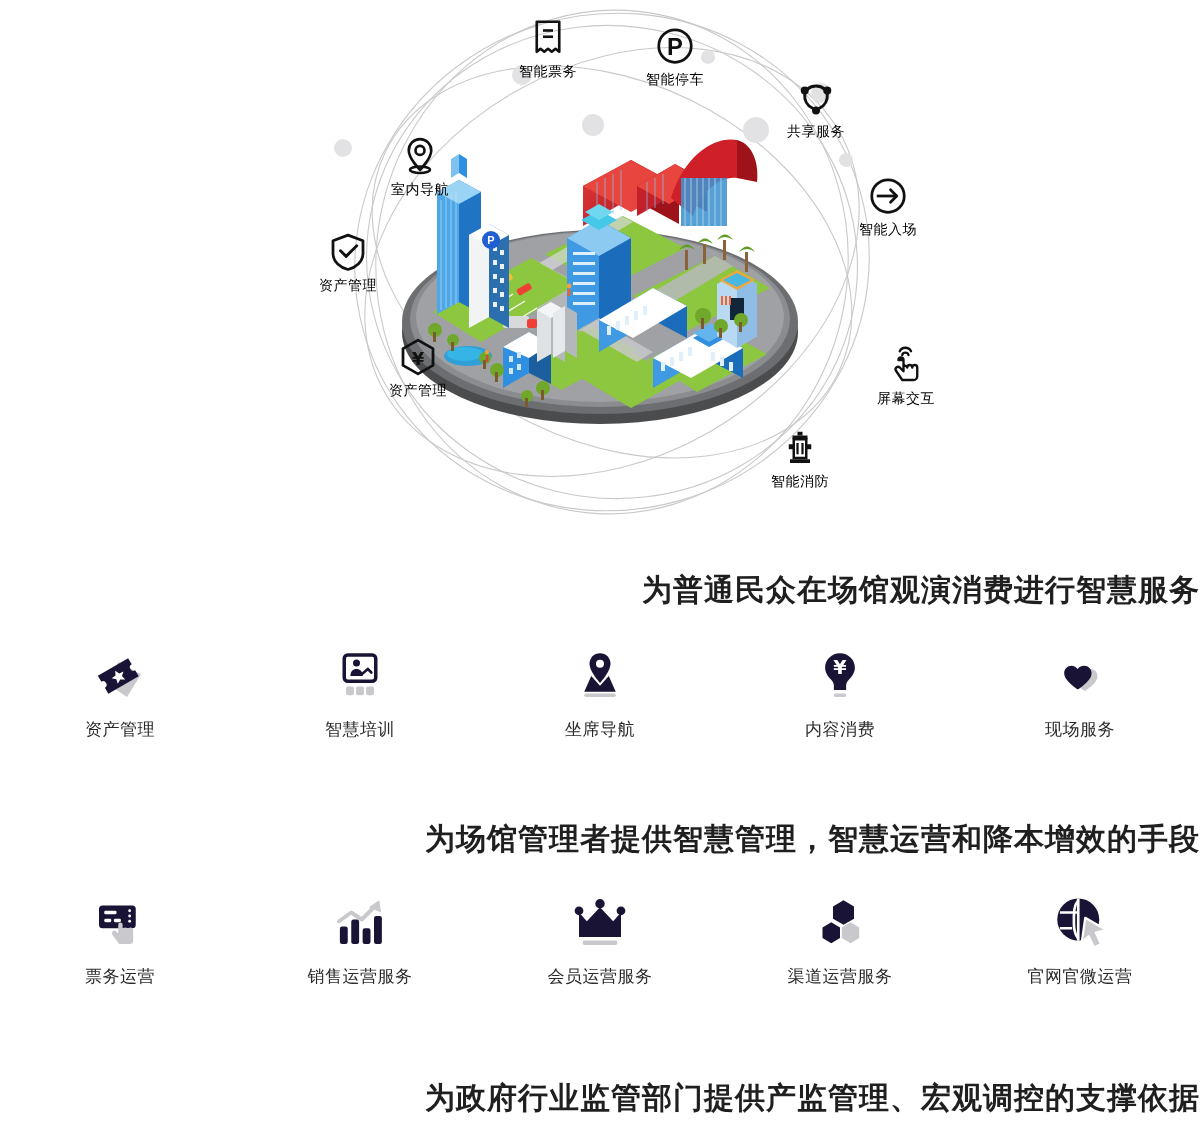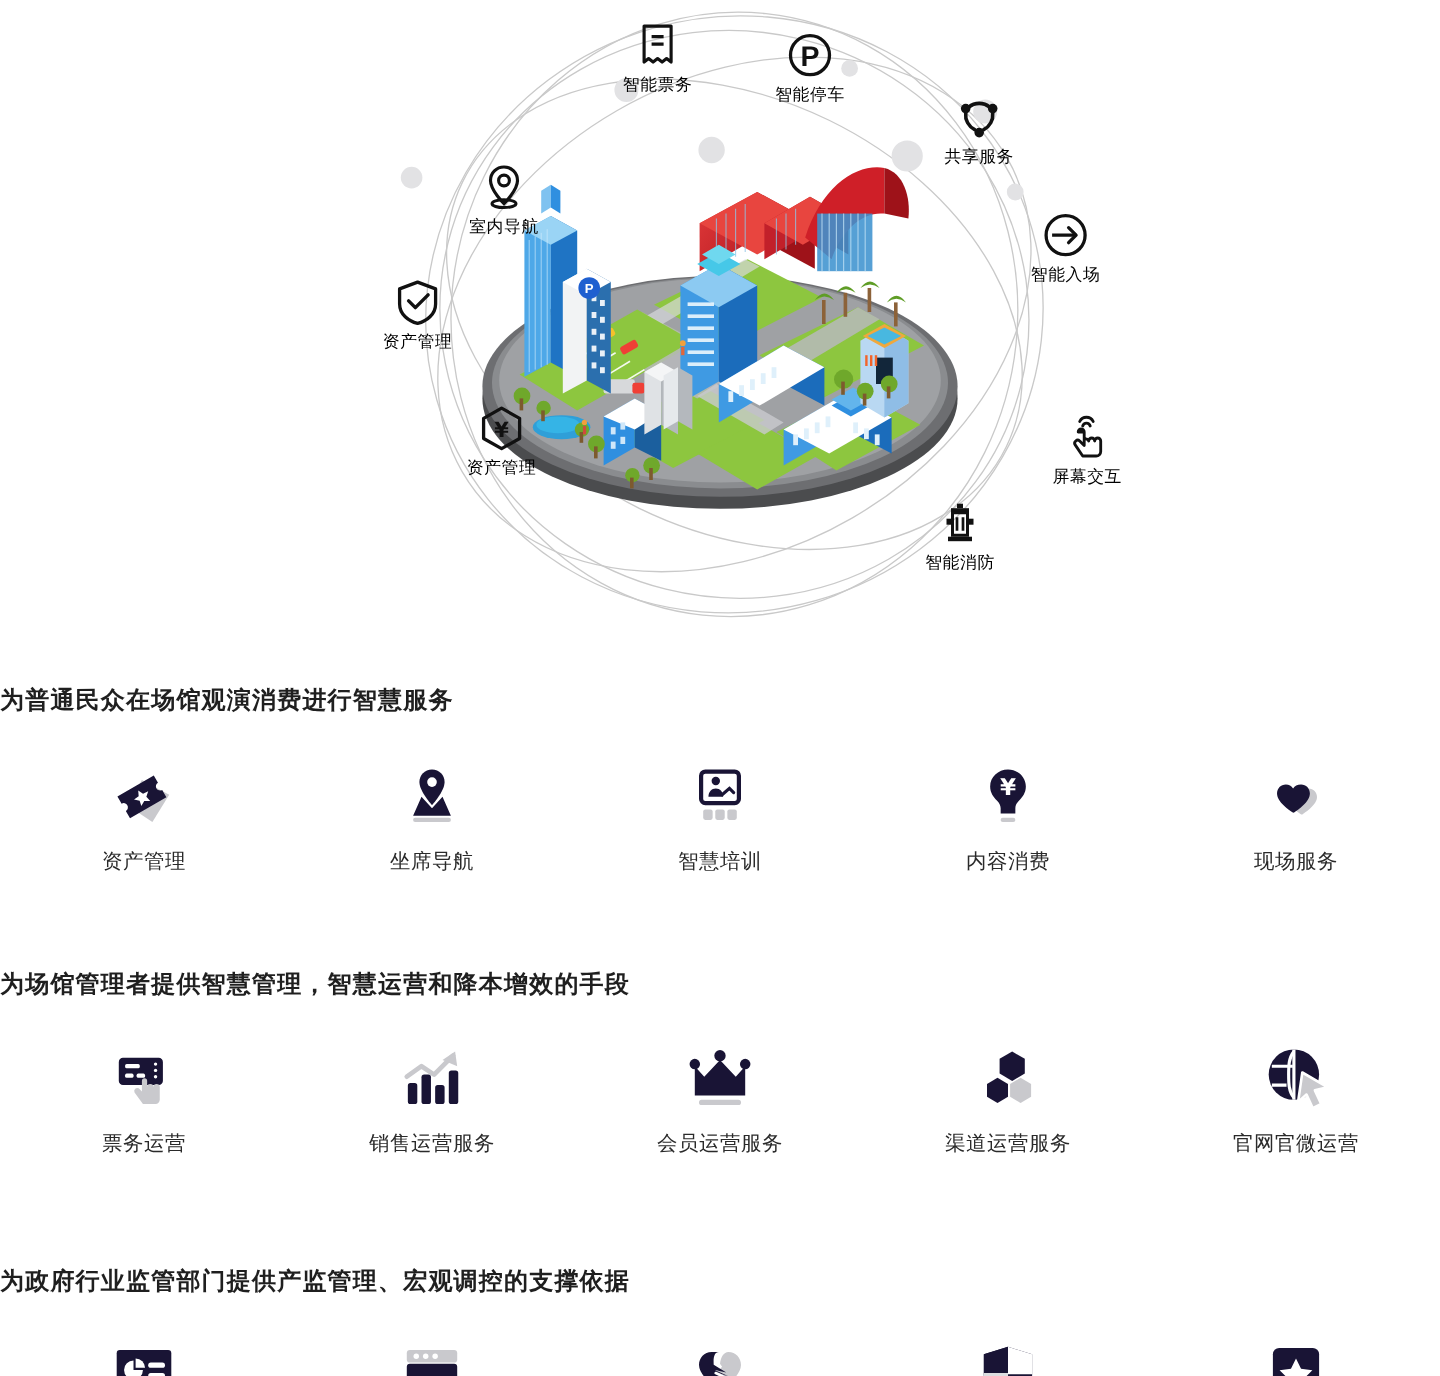--- a/index.html
+++ b/index.html
@@ -50,22 +50,22 @@
     font-size: 14px;
     color: #000000;
     line-height: 1.2;
     white-space: nowrap;
     letter-spacing: .5px;
   }
 
   
   .section { width: 1200px; }
   .sec-title {
-    text-align: left;
-    font-size: 20px;
+    text-align: right;
+    font-size: 30px;
     font-weight: 700;
     color: #1f1f1f;
     letter-spacing: 1px;
     line-height: 1.2;
   }
   .feature-row {
     display: flex;
     width: 1200px;
   }
   .feature {
@@ -406,21 +406,21 @@
 
       <div class="node" style="left:646px; top:345px;">
         <svg class="ico" viewBox="0 0 32 32">
           <path d="M11 5a5 5 0 0 1 9 0" fill="none" stroke="#111" stroke-width="1.9" stroke-linecap="round"></path>
           <path d="M13 8a2.6 2.6 0 0 1 5 0" fill="none" stroke="#111" stroke-width="1.9" stroke-linecap="round"></path>
           <path d="M14 12v9l-3-3a2 2 0 0 0-3 2.6l5 7.4h9a3 3 0 0 0 3-3v-7a2 2 0 0 0-4 0 2 2 0 0 0-4 0 2 2 0 0 0-3-1V12a2 2 0 0 0-4 0z" fill="none" stroke="#111" stroke-width="1.9" stroke-linejoin="round"></path>
         </svg>
         <span class="lbl">屏幕交互</span>
       </div>
 
-      <div class="node" style="left:540px; top:416px;">
+      <div class="node" style="left:540px; top:428px;">
         <svg class="ico" viewBox="0 0 32 32">
           <rect x="14" y="3" width="4" height="3" fill="#111"></rect>
           <rect x="10" y="6" width="12" height="3" fill="#111"></rect>
           <path d="M11 9h10v15H11z" fill="none" stroke="#111" stroke-width="2"></path>
           <line x1="14" y1="12" x2="14" y2="21" stroke="#111" stroke-width="1.8"></line>
           <line x1="18" y1="12" x2="18" y2="21" stroke="#111" stroke-width="1.8"></line>
           <rect x="7" y="13" width="4" height="4" fill="#111"></rect>
           <rect x="21" y="13" width="4" height="4" fill="#111"></rect>
           <rect x="8" y="25" width="16" height="3" fill="#111"></rect>
         </svg>
@@ -465,45 +465,45 @@
           <g transform="rotate(-30 30 32)">
             <path d="M10 20h40v8a4 4 0 0 0 0 8v8H10v-8a4 4 0 0 0 0-8z" fill="#191435"></path>
             <path d="M30 25l2.4 5 5.4.5-4.1 3.6 1.2 5.3-4.9-2.9-4.9 2.9 1.2-5.3-4.1-3.6 5.4-.5z" fill="#ffffff"></path>
           </g>
         </svg>
         <span class="fname">资产管理</span>
       </div>
 
       <div class="feature">
         <svg class="fico" viewBox="0 0 64 64">
-          <path d="M32 6c-7 0-12 5.4-12 12 0 9 12 22 12 22s12-13 12-22c0-6.6-5-12-12-12z" fill="#191435"></path>
-          <circle cx="32" cy="18" r="4.6" fill="#ffffff"></circle>
-          <path d="M22 32 L14 50h36l-8-18-10 11z" fill="#191435"></path>
-          <rect x="14" y="52" width="36" height="4" rx="2" fill="#c9c9cd"></rect>
-        </svg>
-        <span class="fname">坐席导航</span>
-      </div>
-
-      <div class="feature">
-        <svg class="fico" viewBox="0 0 64 64">
           <rect x="14" y="8" width="36" height="30" rx="4" fill="none" stroke="#191435" stroke-width="4"></rect>
           <circle cx="28" cy="17" r="4" fill="#191435"></circle>
           <path d="M21 32c0-5 3-8 7-8s7 3 7 8z" fill="#191435"></path>
           <polyline points="34,30 41,24 45,28" fill="none" stroke="#191435" stroke-width="3" stroke-linecap="round"></polyline>
           <g fill="#c9c9cd">
             <rect x="16" y="44" width="9" height="10" rx="2"></rect>
             <rect x="27.5" y="44" width="9" height="10" rx="2"></rect>
             <rect x="39" y="44" width="9" height="10" rx="2"></rect>
           </g>
         </svg>
         <span class="fname">智慧培训</span>
       </div>
 
       <div class="feature">
         <svg class="fico" viewBox="0 0 64 64">
+          <path d="M32 6c-7 0-12 5.4-12 12 0 9 12 22 12 22s12-13 12-22c0-6.6-5-12-12-12z" fill="#191435"></path>
+          <circle cx="32" cy="18" r="4.6" fill="#ffffff"></circle>
+          <path d="M22 32 L14 50h36l-8-18-10 11z" fill="#191435"></path>
+          <rect x="14" y="52" width="36" height="4" rx="2" fill="#c9c9cd"></rect>
+        </svg>
+        <span class="fname">坐席导航</span>
+      </div>
+
+      <div class="feature">
+        <svg class="fico" viewBox="0 0 64 64">
           <path d="M32 6c-9.4 0-17 7.2-17 16.2 0 6 3.3 10.2 6.4 13.4 2.3 2.4 3.6 4.6 3.6 7.4v5h14v-5c0-2.8 1.3-5 3.6-7.4 3.1-3.2 6.4-7.4 6.4-13.4C49 13.2 41.4 6 32 6z" fill="#191435"></path>
           <text x="32" y="30" text-anchor="middle" font-size="22" font-weight="700" fill="#ffffff" font-family="DejaVu Sans, sans-serif">¥</text>
           <rect x="25" y="52" width="14" height="4" rx="2" fill="#c9c9cd"></rect>
         </svg>
         <span class="fname">内容消费</span>
       </div>
 
       <div class="feature">
         <svg class="fico" viewBox="0 0 64 64">
           <path d="M44 24c4.6 0 8 3.6 8 8.2 0 7.4-11 14.6-13.6 16.4-.6.4-1.2.4-1.8 0C34 46.8 23 39.6 23 32.2c0-4.6 3.4-8.2 8-8.2 2.7 0 5 1.4 6.5 3.6C39 25.4 41.3 24 44 24z" fill="#c9c9cd"></path>

